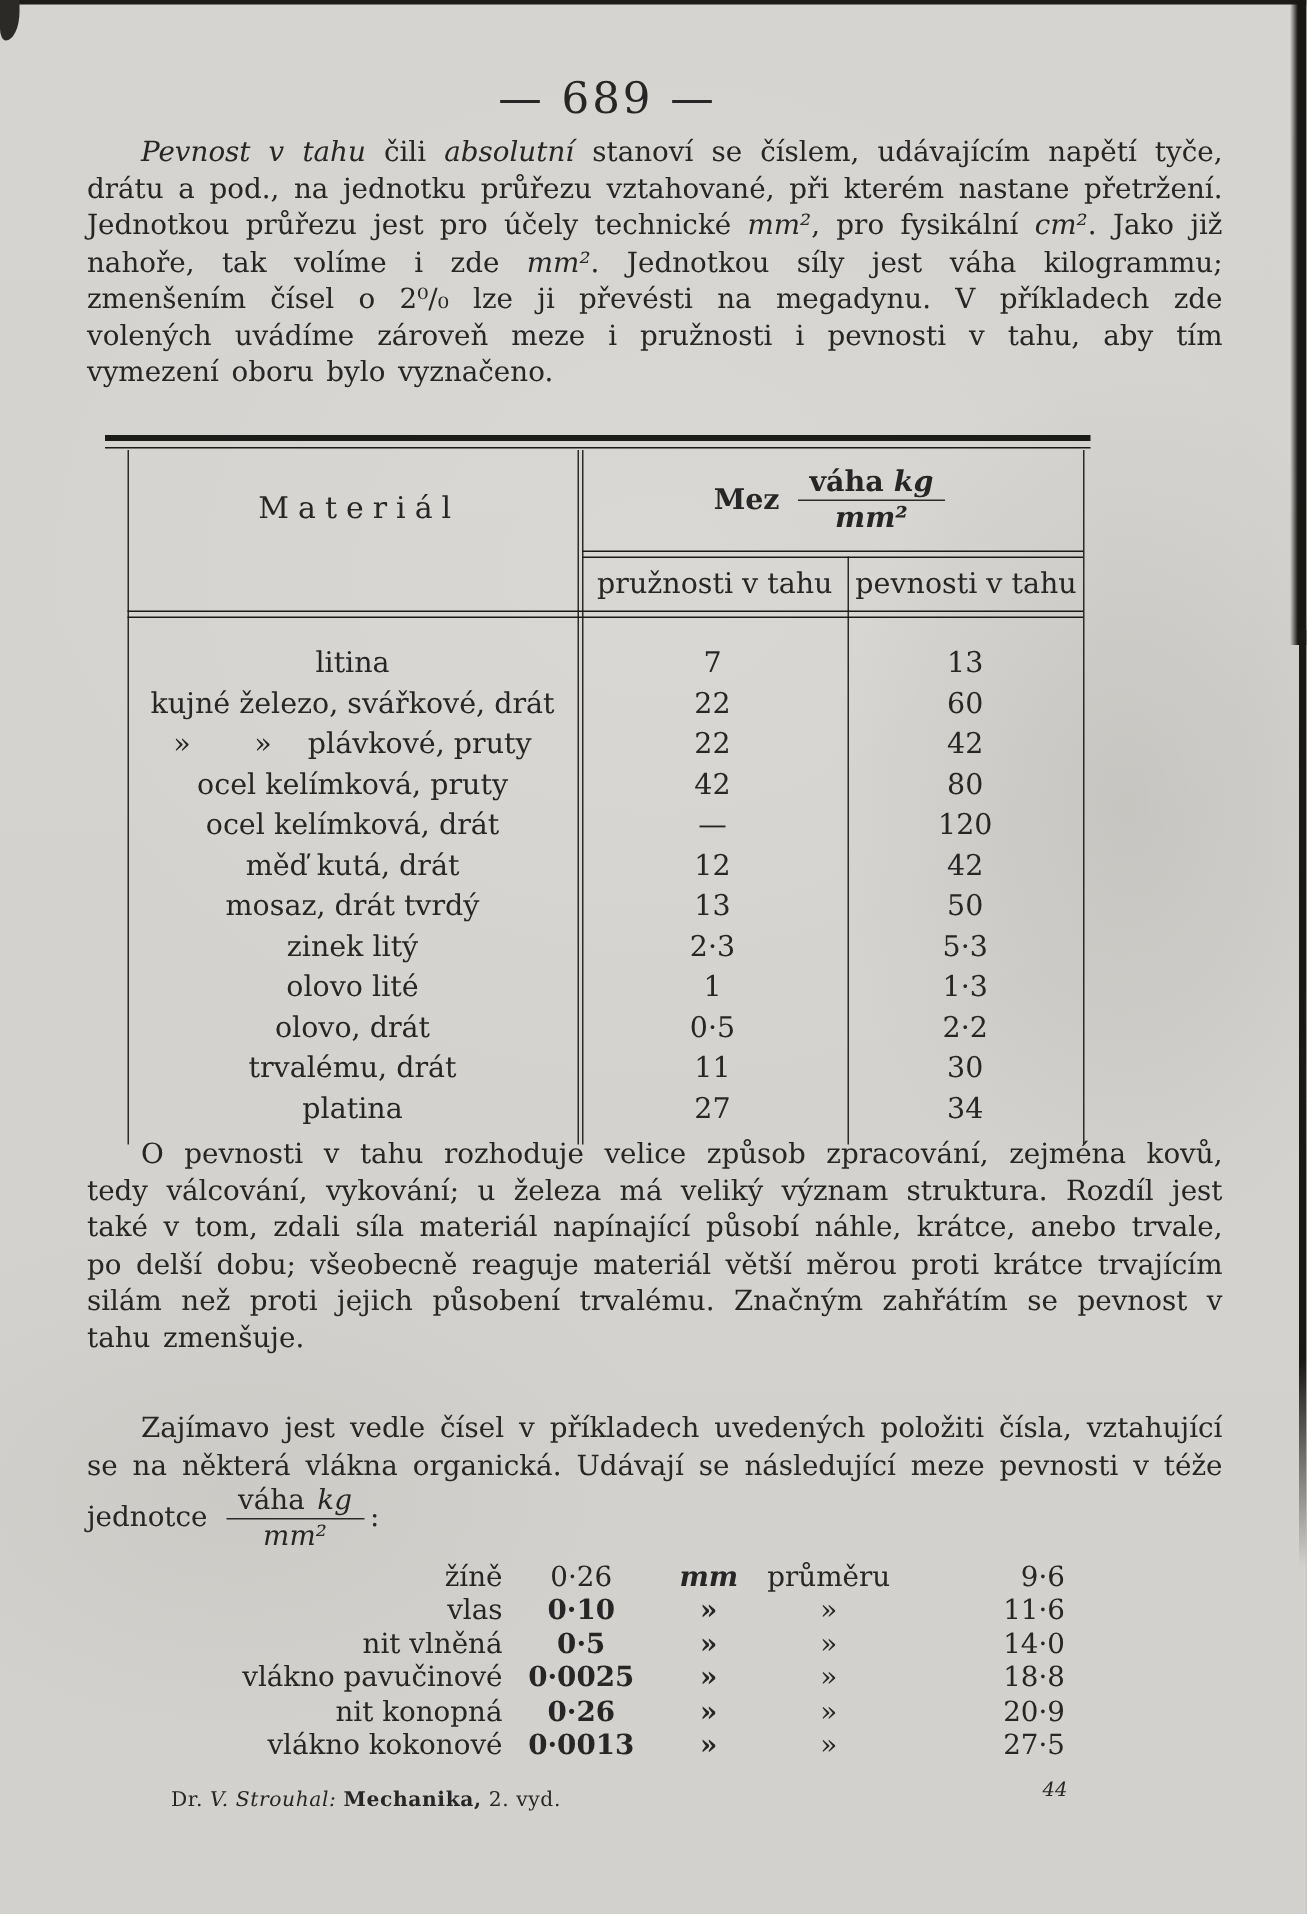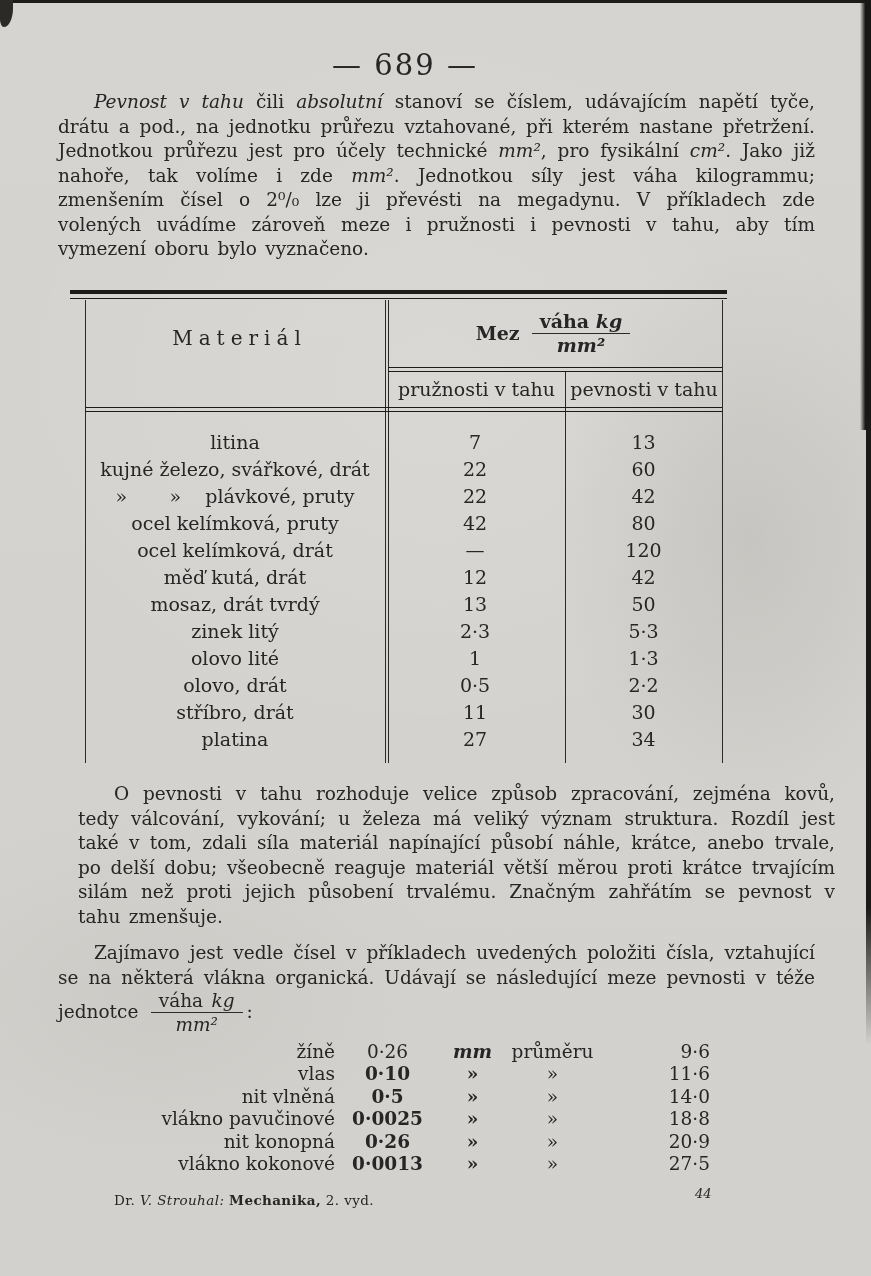--- a/index.html
+++ b/index.html
@@ -22,21 +22,21 @@
   .edge-right-b{position:absolute;right:0;top:420px;width:5px;height:625px;
     background:linear-gradient(to bottom,#1a1917 78%, rgba(26,25,23,0));}
 
   .page-number{position:absolute;top:48px;left:0;width:810px;text-align:center;
     font-size:29px;letter-spacing:2px;}
 
   .para{position:absolute;left:58px;width:757px;margin:0;
     font-size:18.5px;line-height:24.5px;text-align:justify;text-indent:36px;
     word-spacing:2.5px;}
   .p1{top:90px;}
-  .p2{top:782px;margin-left:20px;}
+  .p2{top:758px;}
   .p3{top:941px;}
 
   i{font-style:italic;}
 
   
   .frac{display:inline-block;vertical-align:middle;text-align:center;text-indent:0;
     line-height:21px;margin:0 4px;}
   .frac .ftop{display:block;padding:0 8px 1px;}
   .frac .fbar{display:block;height:0;border-top:1.5px solid #2a2a2a;}
   .frac .fbot{display:block;padding-top:1px;}
@@ -151,21 +151,21 @@
         <div>50</div>
       <div>zinek litý</div>
         <div>2·3</div>
         <div>5·3</div>
       <div>olovo lité</div>
         <div>1</div>
         <div>1·3</div>
       <div>olovo, drát</div>
         <div>0·5</div>
         <div>2·2</div>
-      <div>stříbro, drát</div>
+      <div>trvalému, drát</div>
         <div>11</div>
         <div>30</div>
       <div>platina</div>
         <div>27</div>
         <div>34</div>
     </div>
   </div>
 
   <p class="para p2"><span>O pevnosti v tahu rozhoduje velice způsob zpracování, zejména kovů, tedy válcování, vykování; u železa má veliký význam struktura. Rozdíl jest také v tom, zdali síla materiál napínající působí náhle, krátce, anebo trvale, po delší dobu; všeobecně reaguje materiál větší měrou proti krátce trvajícím silám než proti jejich působení trvalému. Značným zahřátím se pevnost v tahu zmenšuje.</span></p>
 

